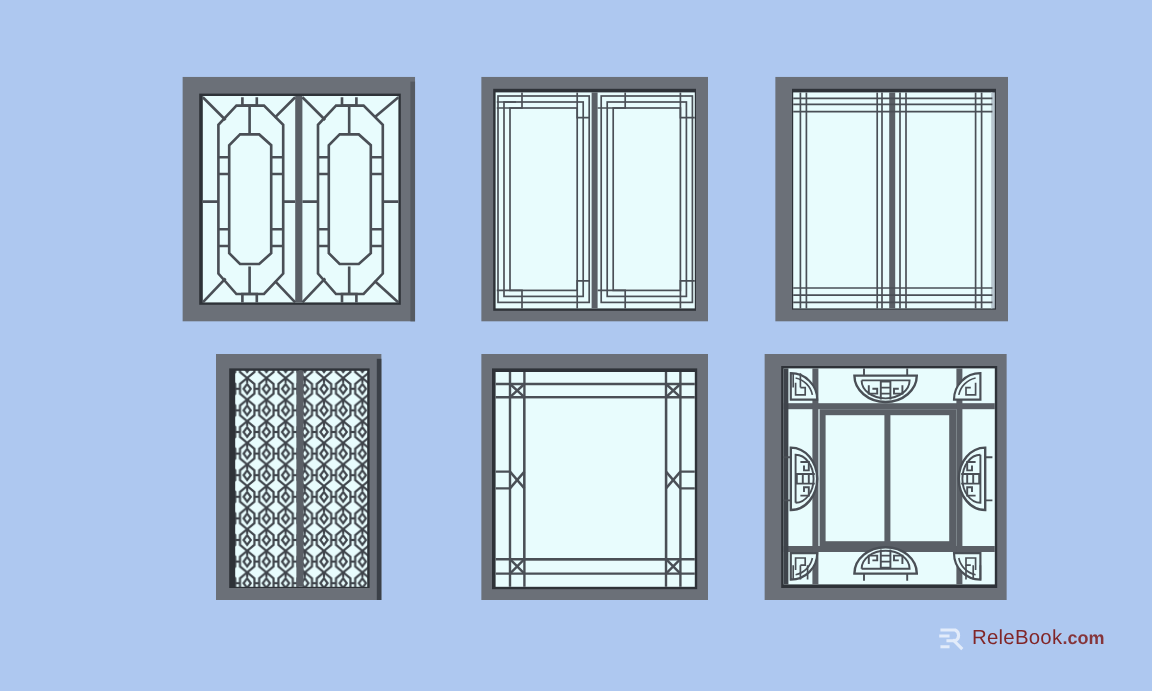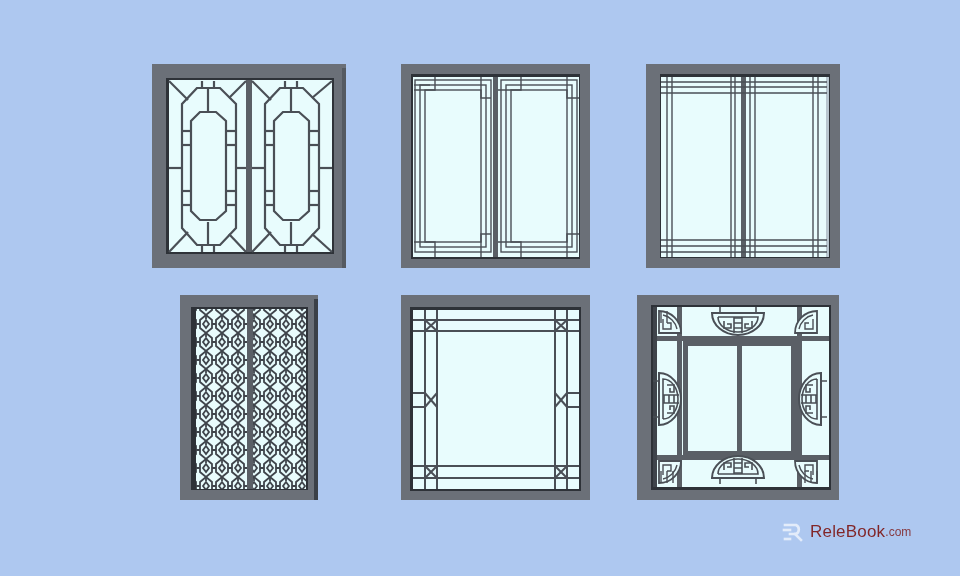--- a/index.html
+++ b/index.html
@@ -11,21 +11,21 @@
   }
   .win { position: absolute; }
   .win svg { display: block; width: 100%; height: 100%; }
   .watermark {
     position: absolute; left: 782px; top: 521px;
     display: flex; align-items: center; gap: 6px;
     color: #7f1d1d; opacity: 0.95;
   }
   .watermark .logo { width: 22px; height: 22px; }
   .watermark .brand { font-size: 17px; font-weight: normal; letter-spacing: 0.2px; }
-  .watermark .tld { font-size: 12px; opacity: 0.9; }
+  .watermark .tld { font-size: 15px; opacity: 0.9; font-weight: bold; }
 </style>
 </head>
 <body>
 
 <div class="win" style="left:152px;top:64px;width:194px;height:204px;">
   <svg viewBox="0 0 194 204">
     <rect x="0" y="0" width="194" height="204" fill="#6b7078"></rect>
     <rect x="190" y="4" width="4" height="200" fill="#555a61"></rect>
     <rect x="14" y="14" width="168" height="176" fill="#2e3238"></rect>
     <rect x="17" y="16" width="163" height="172" fill="#e8fcfd"></rect>

